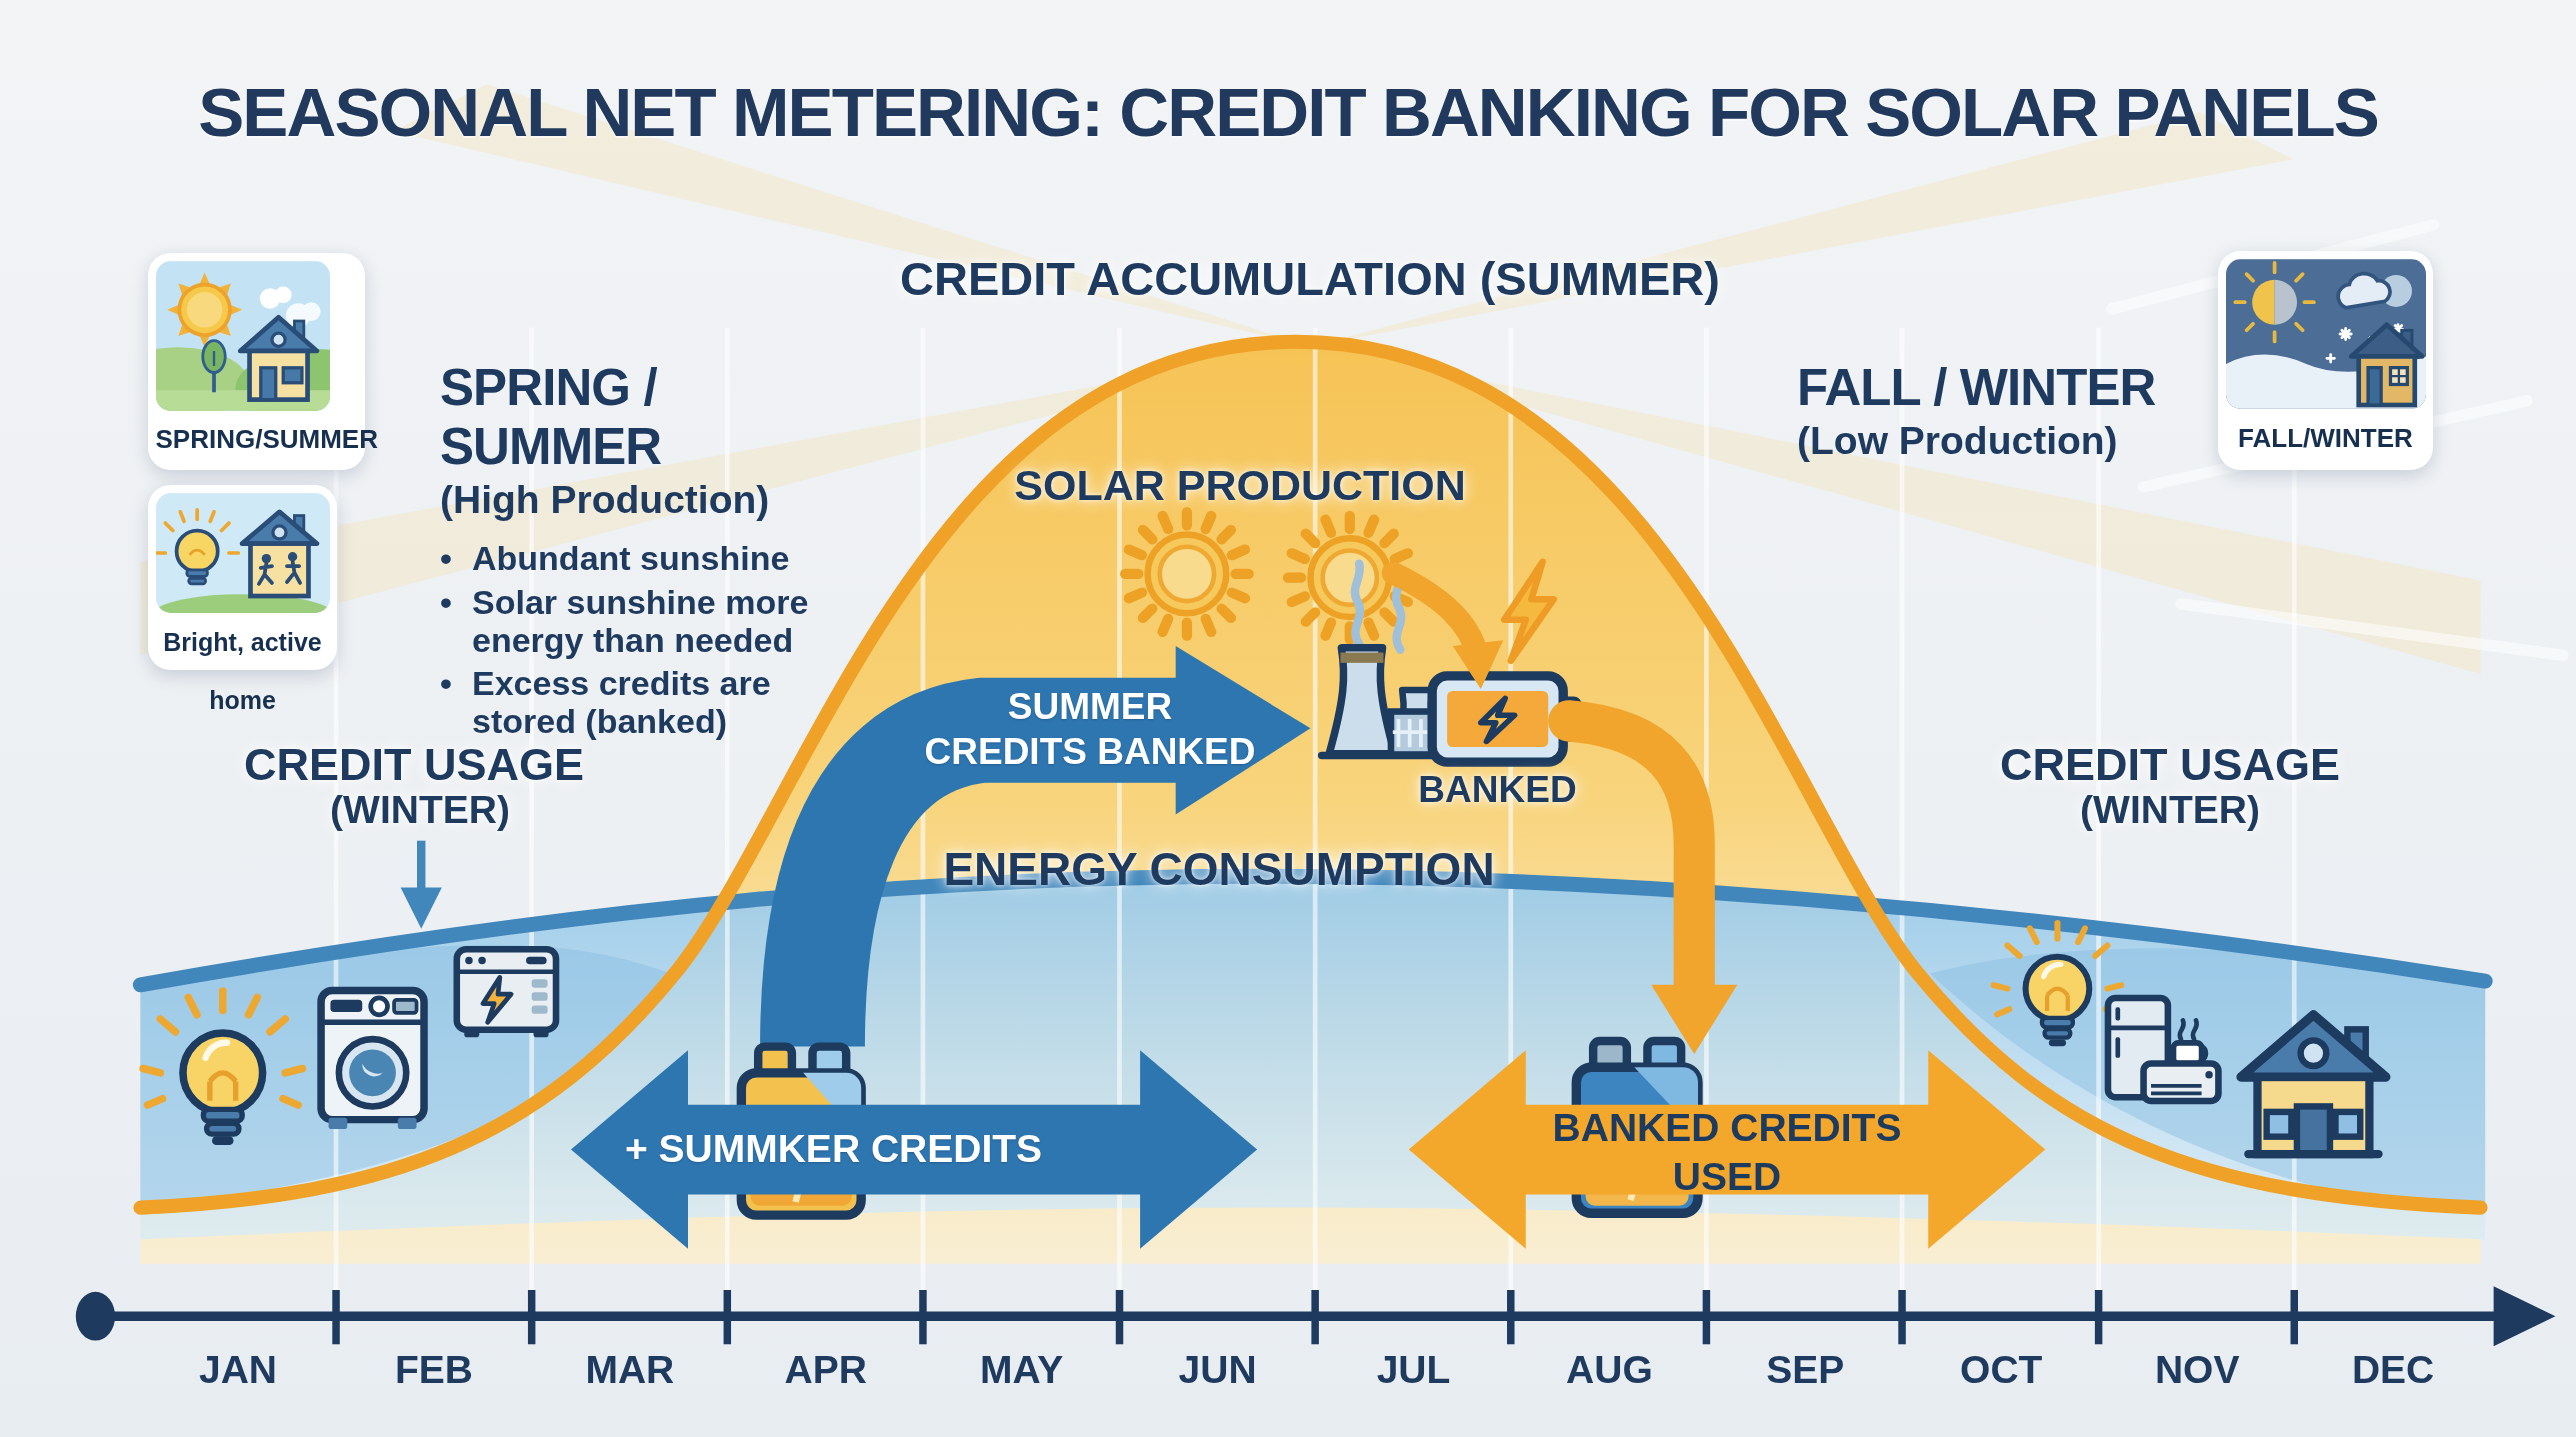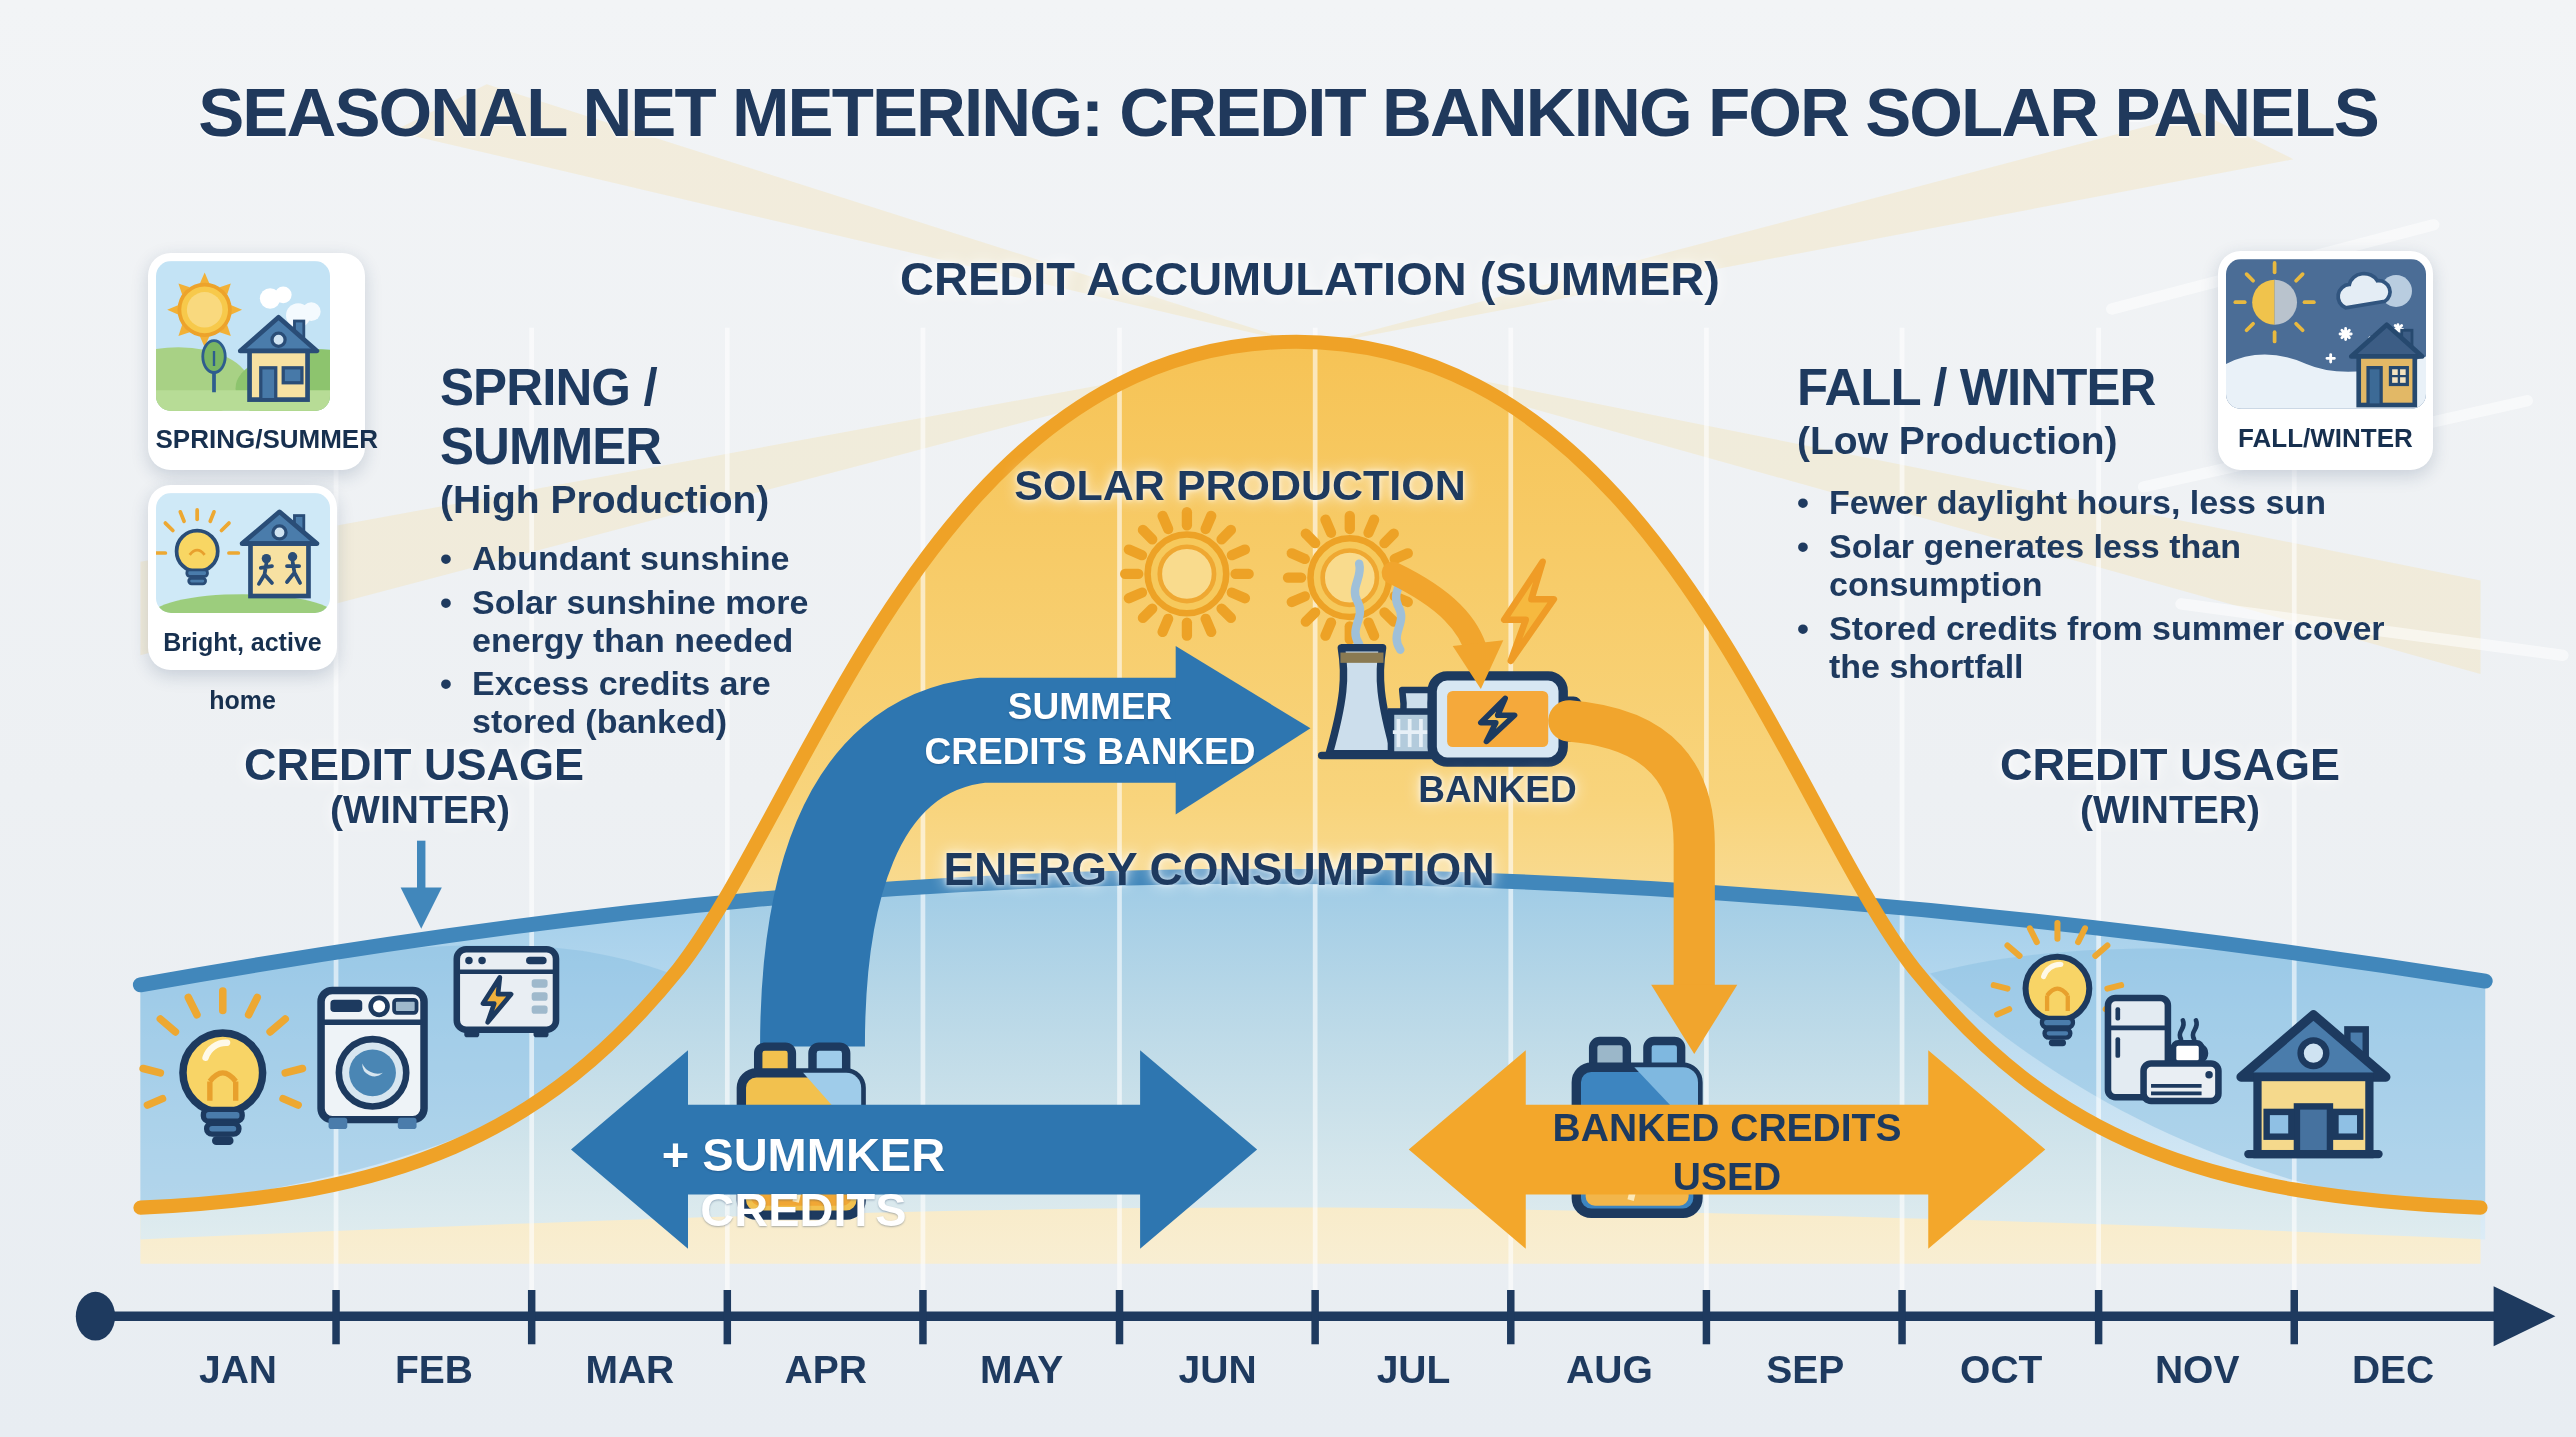--- a/index.html
+++ b/index.html
@@ -428,42 +428,28 @@
       <li>
           <span>Excess credits are</span>
           <span>stored (banked)</span>
         </li>
     </ul>
   </div>
 
   <div class="abs" style="left:1797px;top:358px;width:599px;">
     <div class="sec-h">FALL / WINTER</div>
     <div class="sec-sub" style="margin-top:1.9px;">(Low Production)</div>
-    <ul class="blt" style="margin-top:20.6px;">
-      <li>
-          <span>Fewer daylight hours, less sun</span>
-          <span></span>
-        </li>
-      <li>
-          <span>Solar generates less than consumption</span>
-          <span></span>
-        </li>
-      <li>
-          <span>Stored credits from summer cover</span>
-          <span>the shortfall</span>
-        </li>
-    </ul>
   </div>
 
   <div class="abs ctr arrtxt" style="left:903px;top:686px;width:374px;font-size:37px;">SUMMER</div>
   <div class="abs ctr arrtxt" style="left:903px;top:731px;width:374px;font-size:37px;">CREDITS BANKED</div>
 
   <div class="abs ctr biglab" style="left:1357px;top:769px;width:281px;font-size:37px;">BANKED</div>
 
-  <div class="abs ctr arrtxt" style="left:560px;top:1127px;width:487px;font-size:47px;">+ SUMMKER CREDITS</div>
+  <div class="abs ctr arrtxt" style="left:590px;top:1127px;width:487px;font-size:39px;">+ SUMMKER CREDITS</div>
 
   <div class="abs ctr arrtxt2" style="left:1493px;top:1106px;width:468px;font-size:39px;">BANKED CREDITS</div>
   <div class="abs ctr arrtxt2" style="left:1493px;top:1155px;width:468px;font-size:39px;">USED</div>
 
   <div id="months" class="abs">
     <span>JAN</span>
     <span>FEB</span>
     <span>MAR</span>
     <span>APR</span>
     <span>MAY</span>

